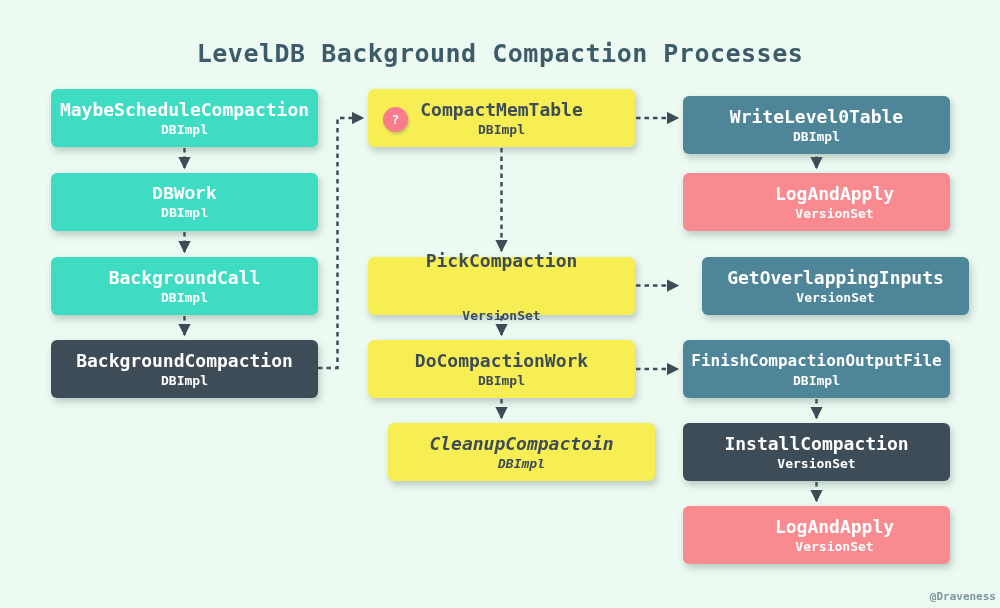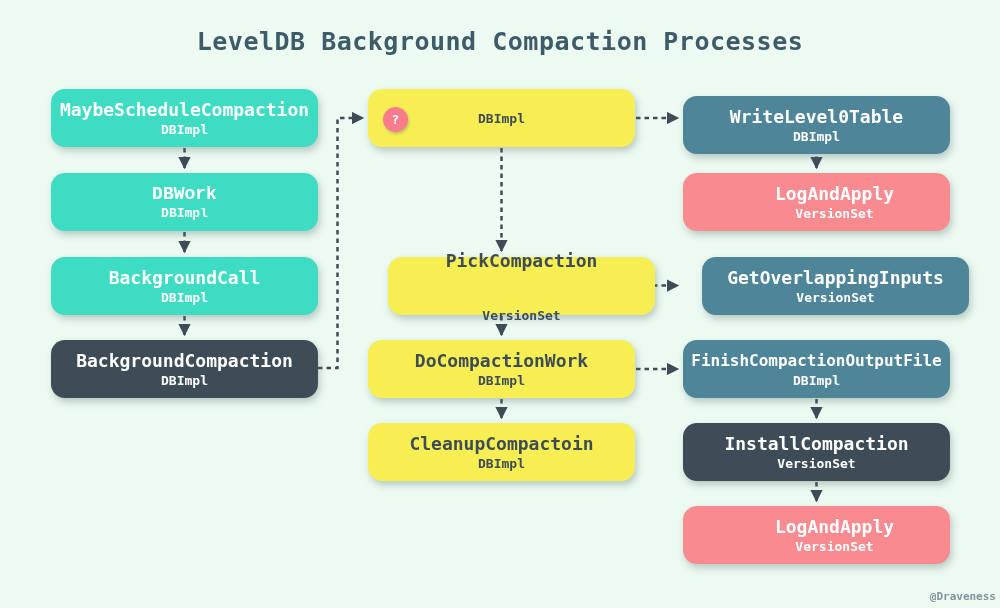--- a/index.html
+++ b/index.html
@@ -19,34 +19,34 @@
   body { font-family: "DejaVu Sans Mono", "Liberation Mono", monospace; }
   .canvas {
     position: relative;
     width: 1000px;
     height: 608px;
     background: var(--background);
     overflow: hidden;
   }
   .diagram-title {
     position: absolute;
-    top: 27px;
+    top: 39px;
     left: 0;
     width: 100%;
     text-align: center;
     font-size: 25px;
     font-weight: bold;
     letter-spacing: 0.5px;
     color: var(--title);
   }
   .node {
     position: absolute;
     width: 267px;
     height: 58px;
-    border-radius: 14px;
+    border-radius: 6px;
     display: flex;
     flex-direction: column;
     align-items: center;
     justify-content: center;
     gap: 1px;
     box-shadow: 2px 4px 7px rgba(90, 115, 115, 0.35);
   }
   .node-title {
     font-size: 18px;
     font-weight: bold;
@@ -150,31 +150,32 @@
   </div>
   <div class="node dark" style="left:51px; top:340px;">
     <div class="node-title">BackgroundCompaction</div>
     <div class="node-subtitle">DBImpl</div>
   </div>
 
   <div class="node yellow" style="left:368px; top:89px;">
     <div class="badge">
       <span>?</span>
     </div>
-    <div class="node-subtitle">DBImpl</div>
-  </div>
-  <div class="node yellow" style="left:388px; top:257px;gap:36px;">
+    <div class="node-title">CompactMemTable</div>
+    <div class="node-subtitle">DBImpl</div>
+  </div>
+  <div class="node yellow" style="left:368px; top:257px;gap:36px;">
     <div class="node-title">PickCompaction</div>
     <div class="node-subtitle">VersionSet</div>
   </div>
   <div class="node yellow" style="left:368px; top:340px;">
     <div class="node-title">DoCompactionWork</div>
     <div class="node-subtitle">DBImpl</div>
   </div>
-  <div class="node yellow" style="left:368px; top:423px;">
+  <div class="node yellow" style="left:388px; top:423px;font-style:italic;">
     <div class="node-title">CleanupCompactoin</div>
     <div class="node-subtitle">DBImpl</div>
   </div>
 
   <div class="node steel" style="left:683px; top:96px;">
     <div class="node-title">WriteLevel0Table</div>
     <div class="node-subtitle">DBImpl</div>
   </div>
   <div class="node pink" style="left:683px; top:173px;">
     <div class="node-title">LogAndApply</div>

